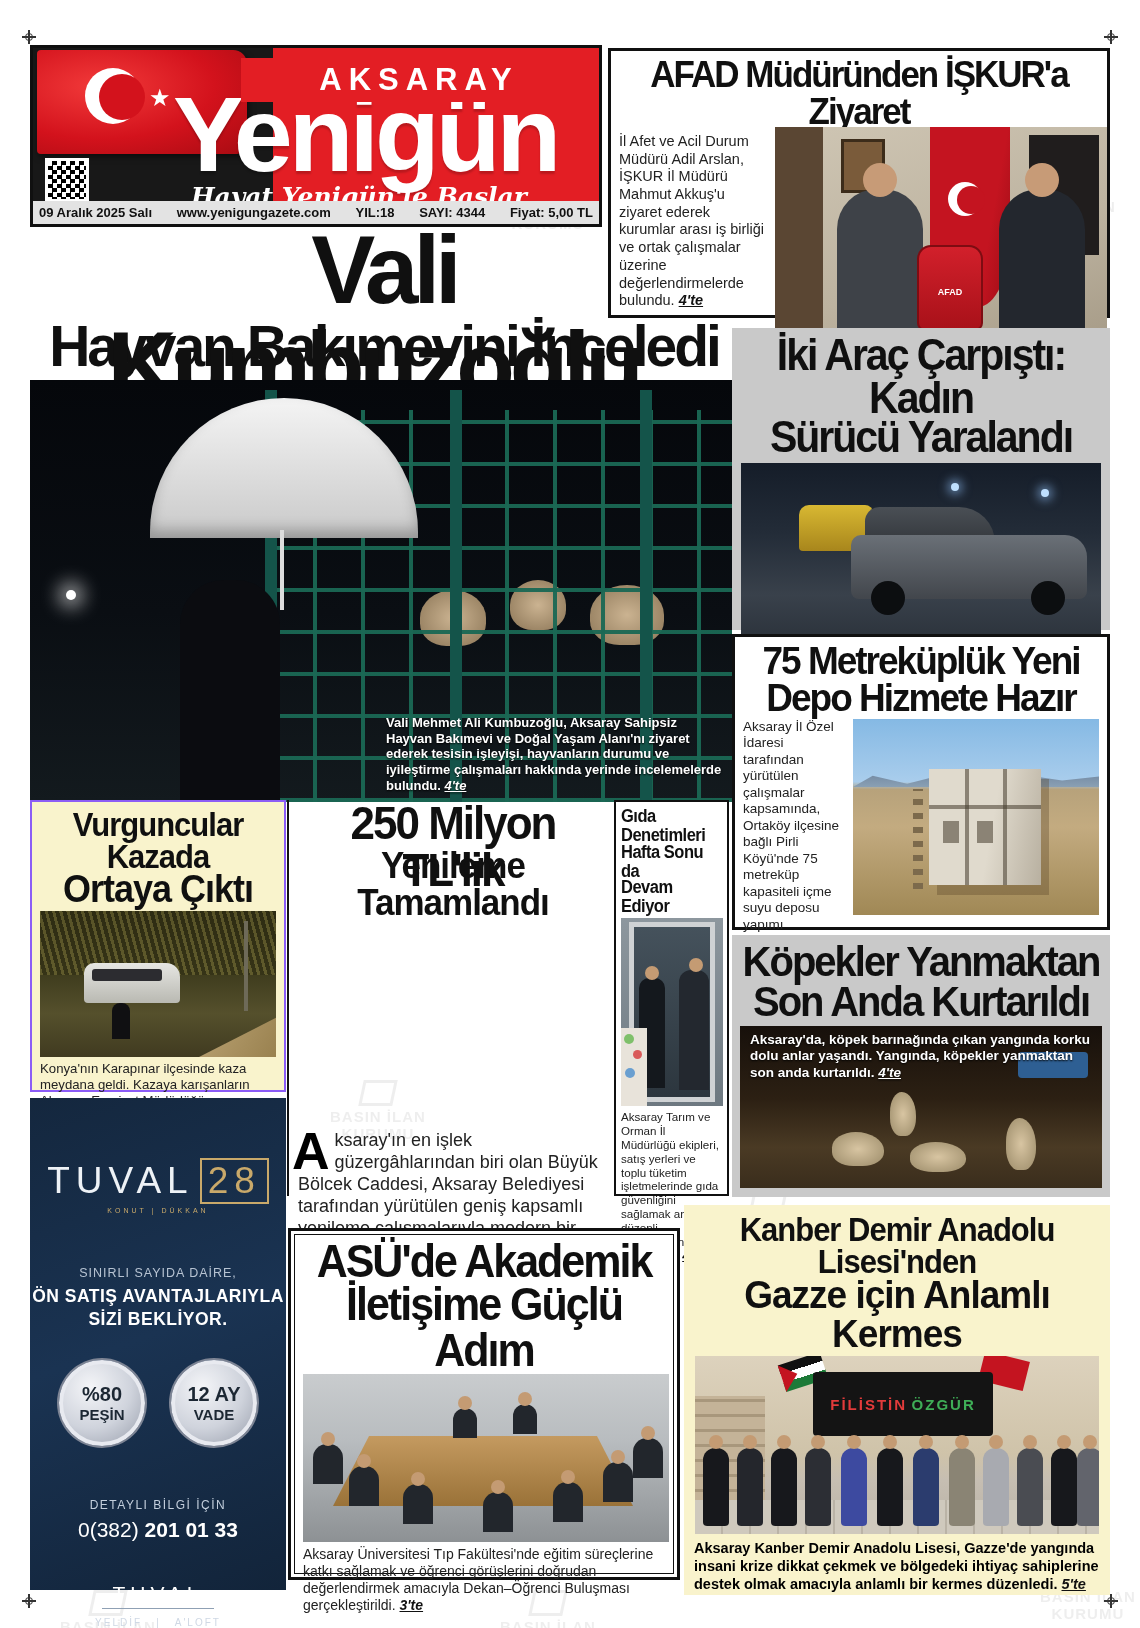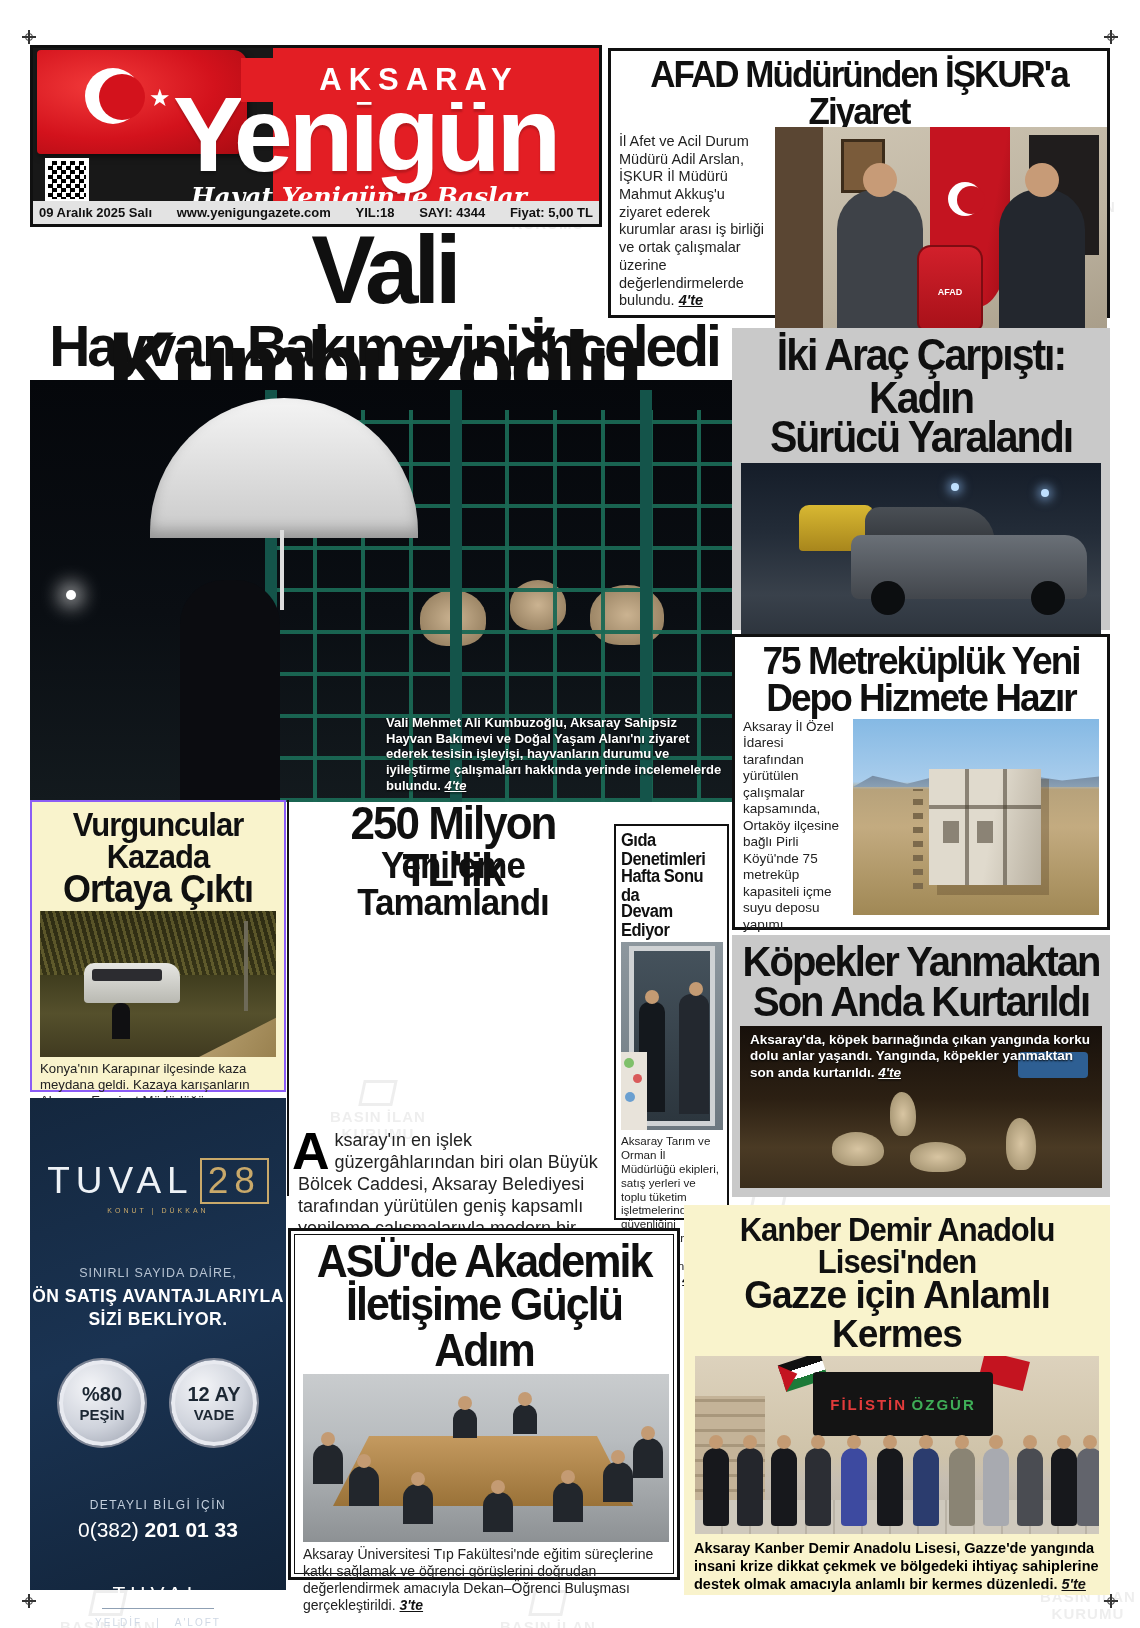--- a/index.html
+++ b/index.html
@@ -138,21 +138,21 @@
   .photo-renewal .man { position:absolute; left:10px; bottom:0; width:128px; height:200px; }
   .photo-renewal .man .suit { position:absolute; left:0; bottom:0; width:128px; height:132px; background:linear-gradient(#23262b,#101216); border-radius:34px 34px 0 0; }
   .photo-renewal .man .shirt { position:absolute; left:50px; bottom:74px; width:28px; height:56px; background:#f2f2f2; clip-path:polygon(0 0,100% 0,50% 100%); }
   .photo-renewal .man .head { position:absolute; left:36px; top:4px; width:54px; height:62px; border-radius:50% 50% 46% 46%; background:linear-gradient(#c99c74,#a87b52); }
   .photo-renewal .man .hair { position:absolute; left:34px; top:0px; width:58px; height:26px; border-radius:50% 50% 0 0; background:#17120e; }
   #renewal-body { left:292px; top:1130px; width:320px; }
   #renewal-body .dcap { float:left; font-size:52px; font-weight:bold; line-height:0.82; margin-right:5px; }
   #renewal-body .btxt { font-size:18px; line-height:1.22;margin-left:6px; }
 
   
-  #food { left:614px; top:824px; width:115px; height:396px; border:2px solid #101010; background:#fff; padding:5px 5px; }
+  #food { left:614px; top:800px; width:115px; height:396px; border:2px solid #101010; background:#fff; padding:5px 5px; }
   #food .hl { font-size:16.5px; line-height:1.08; letter-spacing:-0.5px; }
   .photo-food { width:102px; height:188px; margin-top:4px; background:linear-gradient(#8d979e,#6d7880); }
   .photo-food .door { position:absolute; left:8px; top:4px; width:86px; height:180px; border:5px solid #cfd2d4; background:linear-gradient(#45525c,#2c363e); }
   .photo-food .m1 { position:absolute; left:18px; top:60px; width:26px; height:110px; background:#14181d; border-radius:10px 10px 0 0; }
   .photo-food .m2 { position:absolute; right:14px; top:52px; width:30px; height:120px; background:#23282f; border-radius:12px 12px 0 0; }
   .photo-food .hd { position:absolute; width:14px; height:14px; border-radius:50%; background:#c49b73; }
   .photo-food .sticker { position:absolute; left:0px; bottom:0px; width:26px; height:78px; background:#e8e3da; }
   .photo-food .sticker i { position:absolute; border-radius:50%; }
   #food .btxt { font-size:11.6px; line-height:1.2; margin-top:4px; }
 

